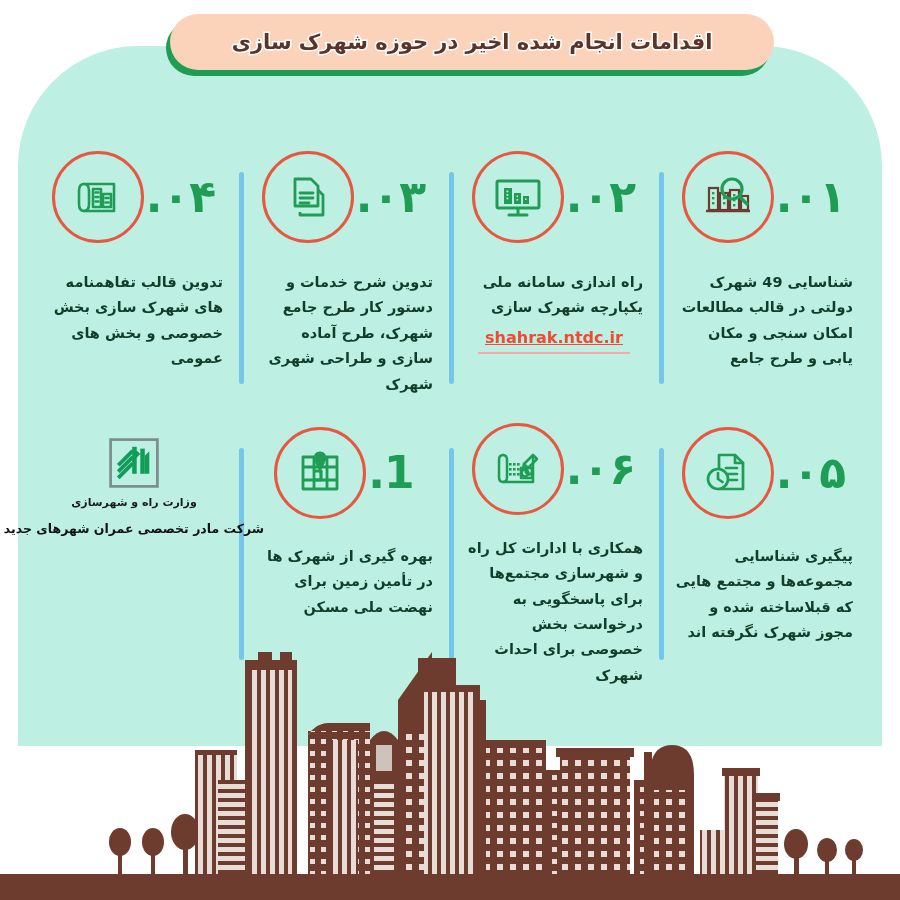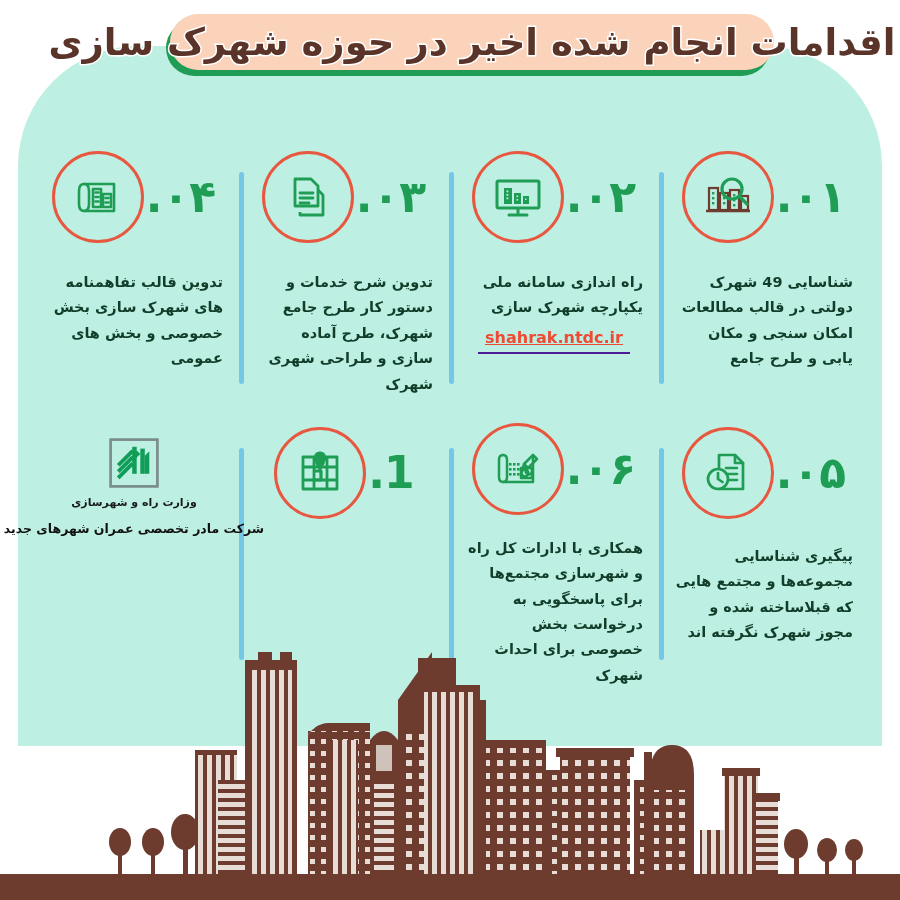--- a/index.html
+++ b/index.html
@@ -23,21 +23,21 @@
   .title-shadow{
     position:absolute;left:166px;top:20px;width:604px;height:56px;
     background:#1f9d55;border-radius:30px;
   }
   .title-pill{
     position:absolute;left:170px;top:14px;width:604px;height:56px;
     background:#fbd3ba;border-radius:30px;
     display:flex;align-items:center;justify-content:center;
   }
   .title-text{
-    font-size:37px;font-weight:bold;color:#5a3428;letter-spacing:0px;
+    font-size:21px;font-weight:bold;color:#5a3428;letter-spacing:0px;
     -webkit-text-stroke:3px #ffffff;paint-order:stroke fill;
     white-space:nowrap;direction:rtl;
   }
 
   
   .grid{
     position:absolute;left:18px;top:120px;width:864px;height:560px;
   }
   .row{position:absolute;left:0;width:864px;height:268px;}
   .row.r1{top:24px;}
@@ -74,21 +74,21 @@
 
   
   .body-text{
     margin-top:20px;width:178px;text-align:right;direction:rtl;
     font-size:14.5px;line-height:1.75;color:#123d2a;font-weight:bold;
   }
   .row.r2 .body-text{margin-top:18px;}
   .url{
     display:block;margin-top:7px;text-align:center;direction:ltr;
     font-size:16px;font-weight:bold;color:#ef4a34;
-    border-bottom:2px solid #4c1d95;padding-bottom:5px;width:152px;
+    border-bottom:2px solid #fca5a5;padding-bottom:5px;width:152px;
     margin-left:auto;margin-right:auto;
   }
 
   
   .logo-wrap{display:flex;flex-direction:column;align-items:center;justify-content:flex-start;
              width:100%;padding-top:16px;}
   .logo-mark{width:54px;height:54px;}
   .logo-sub{font-size:11px;color:#1a1a1a;margin-top:6px;font-weight:bold;direction:rtl;letter-spacing:1px;}
   .logo-main{font-size:12.5px;color:#111;margin-top:12px;font-weight:bold;direction:rtl;white-space:nowrap;}
 
@@ -285,20 +285,21 @@
                 <line x1="9" y1="33" x2="43" y2="33"></line>
                 <line x1="20" y1="10" x2="20" y2="42"></line>
                 <line x1="33" y1="10" x2="33" y2="42"></line>
                 <path d="M20 24 h7 v9 h-7" stroke-width="3.2"></path>
                 <path d="M26 16 a5 5 0 1 1 0.01 0 z" fill="#1f9d55"></path>
                 <path d="M21 16 q5 8 5 11 q0 -3 5 -11" fill="#1f9d55" stroke="none"></path>
               </g>
             </svg>
           </span>
         </div>
+        <div class="body-text">بهره گیری از شهرک ها در تأمین زمین برای نهضت ملی مسکن</div>
       </div>
 
       <div class="cell c4">
         <div class="logo-wrap">
           <svg class="logo-mark" viewBox="0 0 60 60">
             <rect x="4" y="4" width="52" height="52" fill="none" stroke="#7b8c8c" stroke-width="3"></rect>
             <g fill="#0f9d58">
               <path d="M11 38 l16 -16 l3 3 l-16 16 z"></path>
               <path d="M11 31 l16 -16 l3 3 l-16 16 z"></path>
               <path d="M11 45 l16 -16 l3 3 l-16 16 z"></path>

